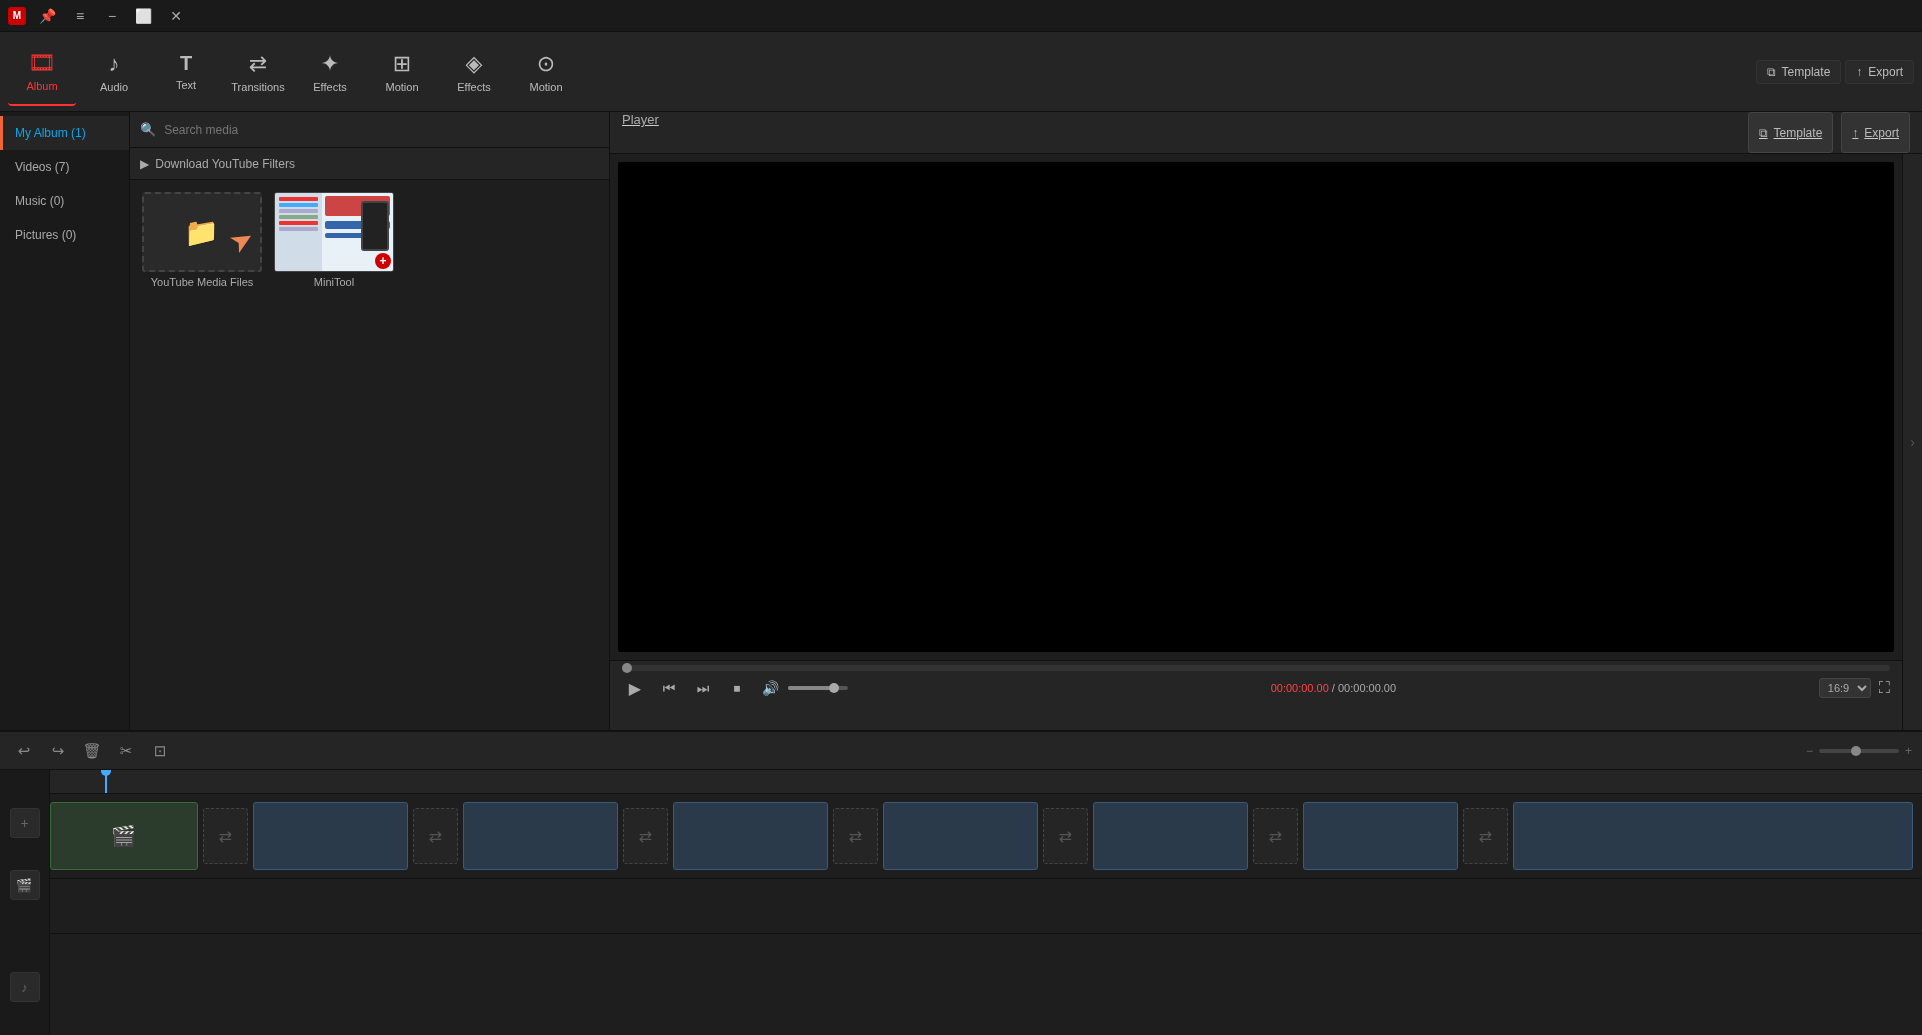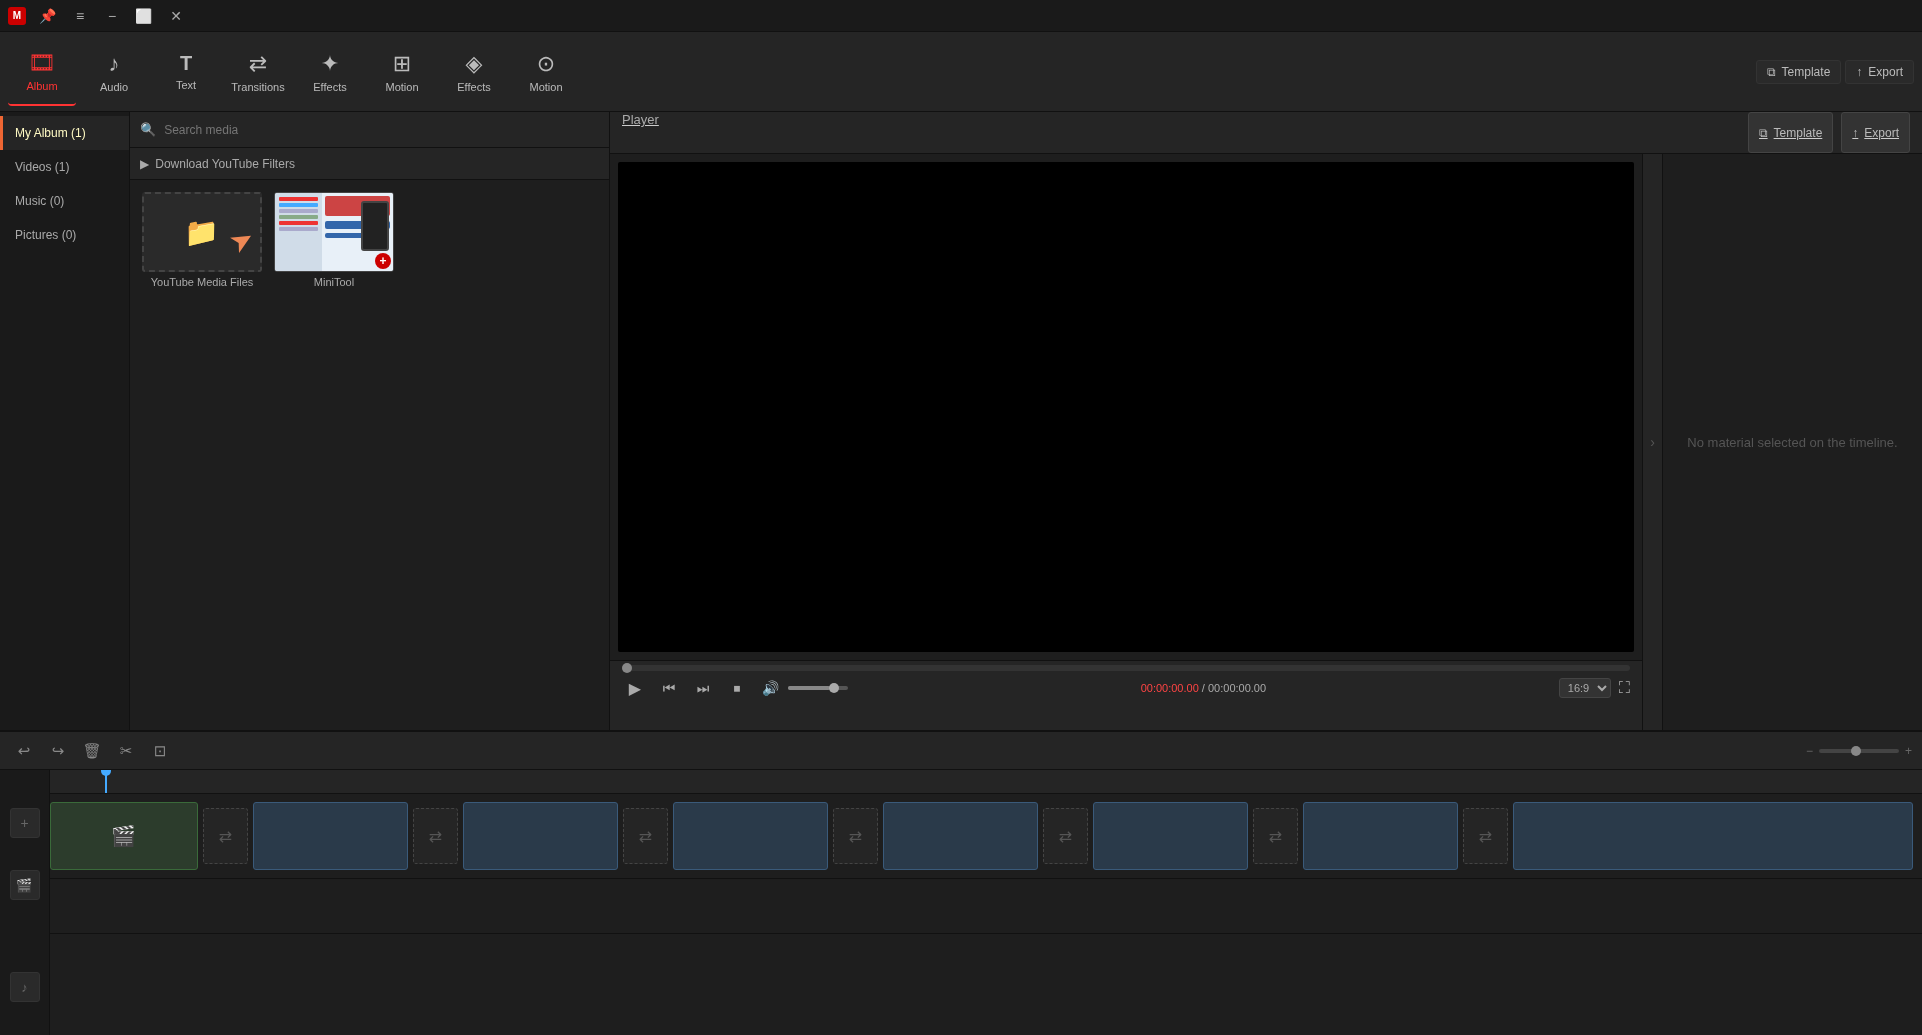--- a/index.html
+++ b/index.html
@@ -113,21 +113,21 @@
     }
     .sidebar-item {
       padding: 10px 12px;
       cursor: pointer;
       color: #aaa;
       font-size: 12px;
       border-left: 3px solid transparent;
       white-space: nowrap;
     }
     .sidebar-item.active {
-      color: #fef9c3;
+      color: #0ea5e9;
       border-left: 3px solid #e63;
       background: #252525;
     }
 
     #media-content {
       flex: 1;
       display: flex;
       flex-direction: column;
       overflow: hidden;
     }
@@ -679,21 +679,21 @@
   </button>
 </div>
 
 <div id="main">
 
   <div id="left-panel">
     <div id="left-inner">
 
       <div id="sidebar">
         <div class="sidebar-item active">My Album (1)</div>
-        <div class="sidebar-item">Videos (1)</div>
+        <div class="sidebar-item">Videos (7)</div>
         <div class="sidebar-item">Music (0)</div>
         <div class="sidebar-item">Pictures (0)</div>
       </div>
 
       <div id="media-content">
         <div id="search-bar">
           <span class="search-icon">🔍</span>
           <input type="text" placeholder="Search media" style="">
         </div>
         <div id="download-bar">
@@ -783,23 +783,20 @@
               <option>4:3</option>
               <option>1:1</option>
             </select>
             <span class="fullscreen-btn">⛶</span>
           </div>
         </div>
       </div>
 
       <div id="collapse-btn">›</div>
 
-      <div id="info-panel">
-        <span class="no-material">No material selected on the timeline.</span>
-      </div>
     </div>
   </div>
 </div>
 
 <div id="bottom-area">
 
   <div id="edit-toolbar">
     <button class="edit-btn" title="Undo">↩</button>
     <button class="edit-btn" title="Redo">↪</button>
     <button class="edit-btn" title="Delete">🗑</button>

